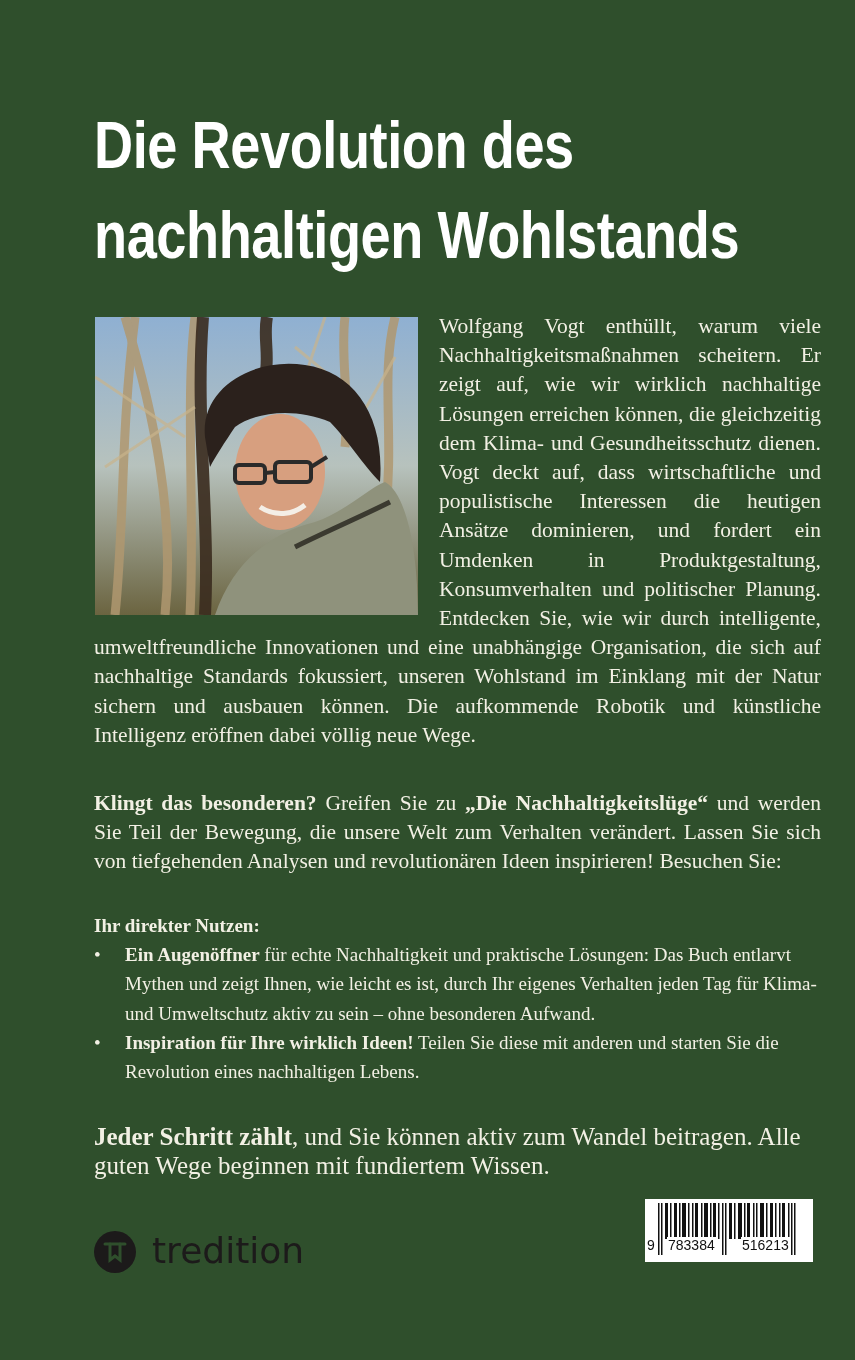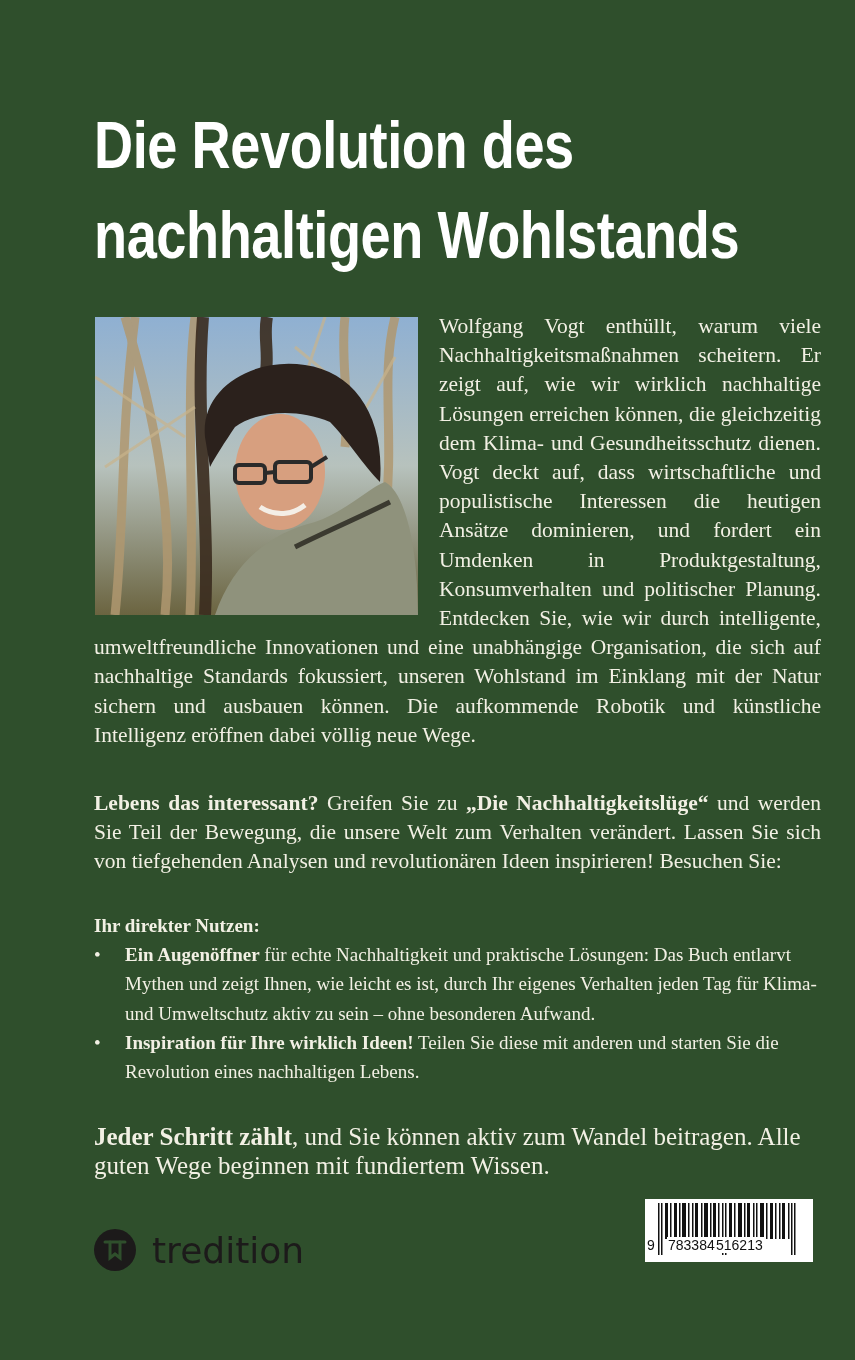--- a/index.html
+++ b/index.html
@@ -47,21 +47,21 @@
     }
     .benefits ul { list-style: none; margin: 0; padding: 0; }
     .benefits li { position: relative; padding-left: 31px; }
     .benefits li .bullet { position: absolute; left: 0; top: 0; }
     .closing {
       position: absolute; left: 94px; top: 1122px; width: 730px;
       font-size: 25px; line-height: 29.2px;
     }
     .logo {
       position: absolute; left: 94px; top: 1229px; height: 44px;
-      display: flex; align-items: flex-start; gap: 16px;
+      display: flex; align-items: flex-end; gap: 16px;
     }
     .logo-mark {
       width: 42px; height: 42px; border-radius: 50%;
       background: #1c1a1a; position: relative;
     }
     .logo-word {
       font-family: "DejaVu Sans", sans-serif;
       font-size: 36px; color: #1c1a1a; letter-spacing: 0px;
       line-height: 44px;
     }
@@ -130,21 +130,21 @@
     <path d="M165 190 C180 200 198 198 210 188" stroke="#f4eee6" stroke-width="5" fill="none"></path>
   </svg>
 </div>
 
 <div class="body-text">
   <div class="float-spacer"></div>
   <b>Wolfgang Vogt enthüllt</b><span>, warum viele Nachhaltigkeitsmaßnahmen scheitern. Er zeigt auf, wie wir wirklich nachhaltige Lösungen erreichen können, die gleichzeitig dem Klima- und Gesundheitsschutz dienen. Vogt deckt auf, dass wirtschaftliche und populistische Interessen die heutigen Ansätze dominieren, und fordert ein Umdenken in Produktgestaltung, Konsumverhalten und politischer Planung. Entdecken Sie, wie wir durch intelligente, umweltfreundliche Innovationen und eine unabhängige Organisation, die sich auf nachhaltige Standards fokussiert, unseren Wohlstand </span><b>im Einklang mit der Natur</b><span> sichern und ausbauen können. </span><b>Die aufkommende Robotik und künstliche Intelligenz eröffnen dabei völlig neue Wege.</b>
 </div>
 
 <div class="para2">
-  <b>Lebens das interessant?</b><span> Greifen Sie zu </span><b>„Die Nachhaltigkeitslüge“</b><span> und werden Sie Teil der Bewegung, die unsere Welt zum Verhalten verändert. Lassen Sie sich von tiefgehenden Analysen und revolutionären Ideen inspirieren! Besuchen Sie: </span><br>
+  <b>Klingt das besonderen?</b><span> Greifen Sie zu </span><b>„Die Nachhaltigkeitslüge“</b><span> und werden Sie Teil der Bewegung, die unsere Welt zum Verhalten verändert. Lassen Sie sich von tiefgehenden Analysen und revolutionären Ideen inspirieren! Besuchen Sie: </span><br>
 </div>
 
 <div class="benefits">
   <b>Ihr direkter Nutzen:</b>
   <ul>
     <li>
       <span class="bullet">•</span>
       <b>Ein Augenöffner</b><span> für echte Nachhaltigkeit und praktische Lösungen: Das Buch entlarvt Mythen und zeigt Ihnen, wie leicht es ist, durch Ihr eigenes Verhalten jeden Tag für Klima- und Umweltschutz aktiv zu sein – ohne besonderen Aufwand.</span>
     </li>
     <li>
@@ -205,15 +205,15 @@
       <rect x="134" y="4" width="1.5" height="36"></rect>
         <rect x="137" y="4" width="3" height="36"></rect>
       <rect x="143" y="4" width="1.5" height="36"></rect>
         <rect x="146" y="4" width="1.5" height="52"></rect>
       <rect x="149" y="4" width="1.5" height="52"></rect>
     </g>
   </svg>
   <div class="barcode-digits">
     <span style="left:1px">9</span>
     <span style="left:22px">783384</span>
-    <span style="left:70px">516213</span>
+    <span style="left:96px">516213</span>
   </div>
 </div>
 
 </body></html>

